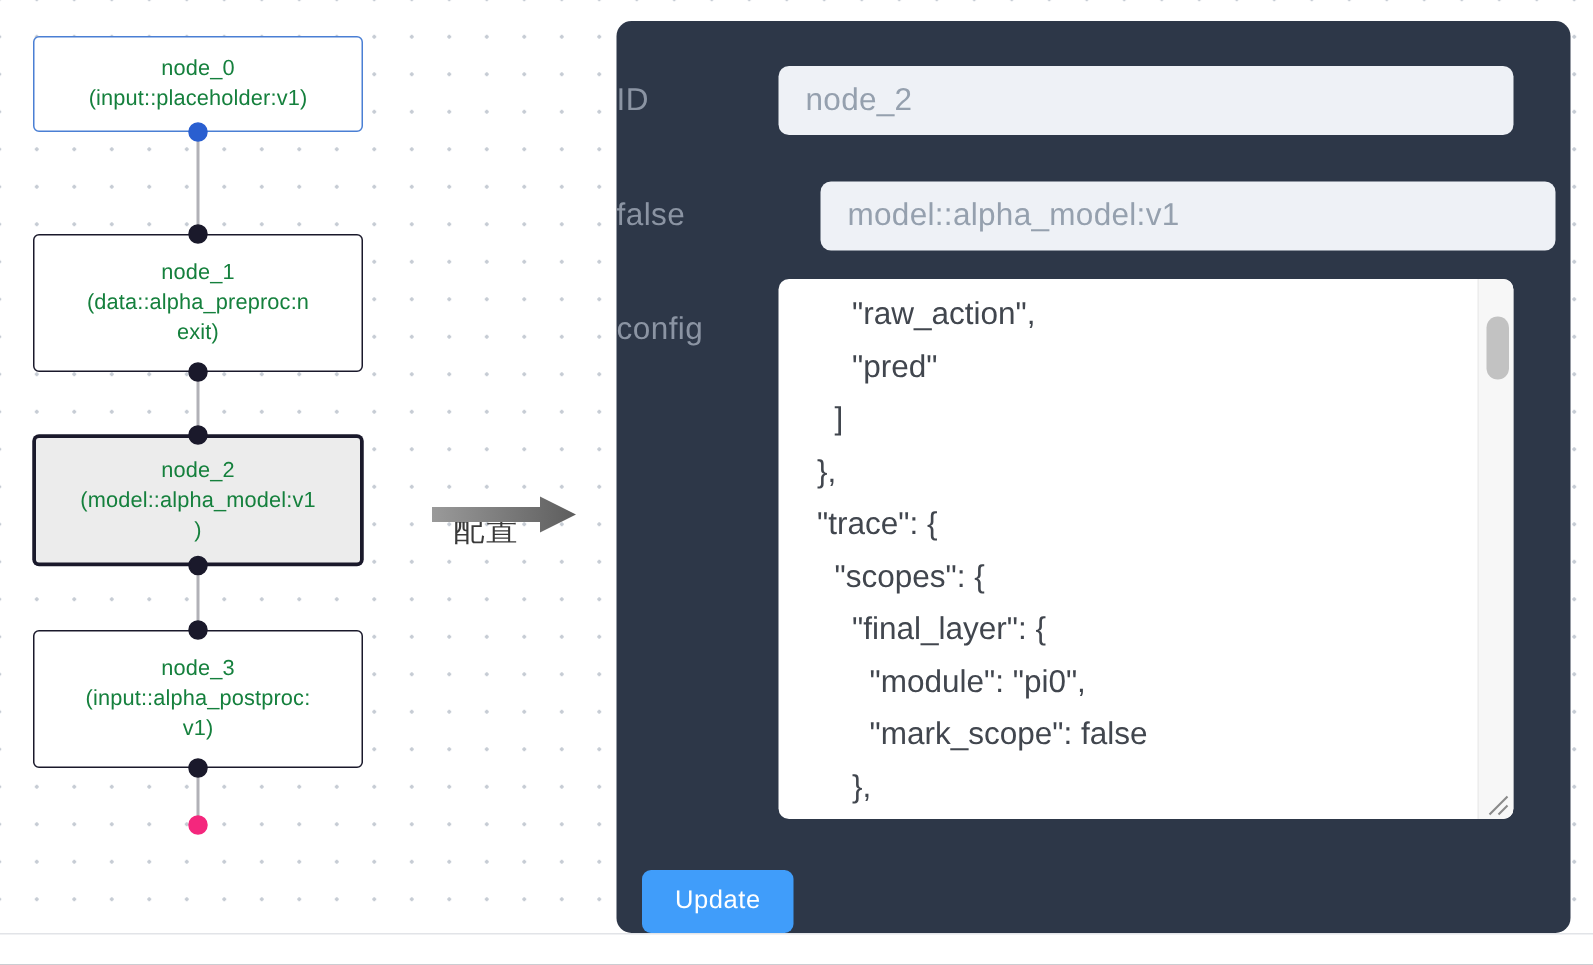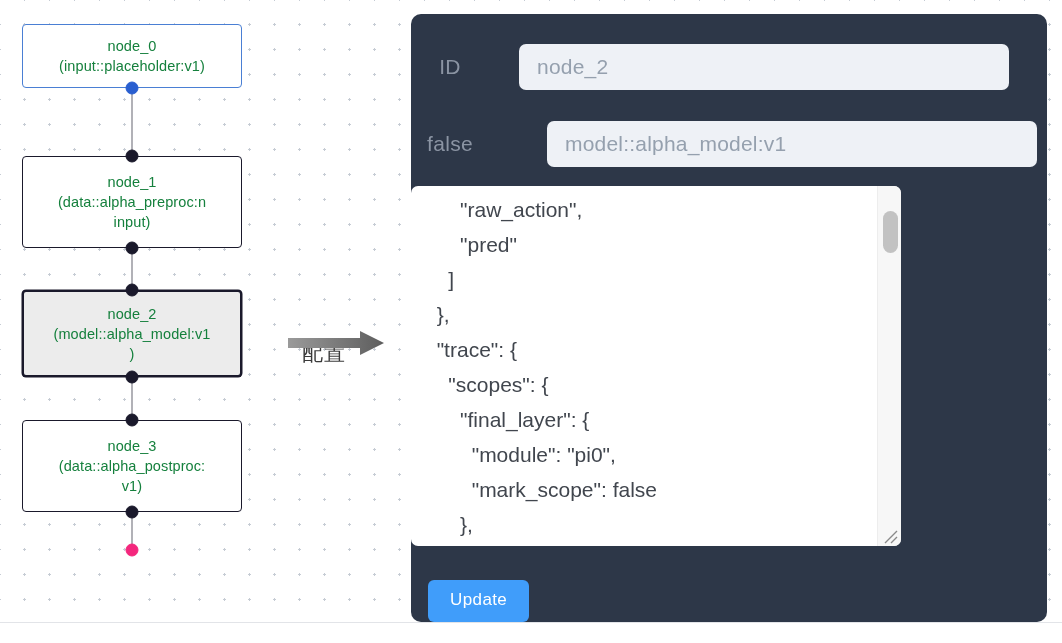--- a/index.html
+++ b/index.html
@@ -116,21 +116,21 @@
   }
 
   .field-row {
     position: absolute;
     left: 0;
     display: flex;
     align-items: center;
   }
   .field-label {
     width: 108px;
-    text-align: center;
+    text-align: left;
     padding-right: 30px;
     box-sizing: border-box;
     color: #8b94a3;
     font-size: 21px;
     letter-spacing: 0.3px;
   }
   .field-input {
     background: #eef1f6;
     border: none;
     border-radius: 7px;
@@ -235,36 +235,36 @@
 
   <div class="node input-node" style="left:22px; top:24px; width:220px; height:64px;">
     <span class="node-text">node_0
 (input::placeholder:v1)</span>
   </div>
   <div class="handle blue" style="left:132px; top:88px;"></div>
 
   <div class="node" style="left:22px; top:156px; width:220px; height:92px;">
     <span class="node-text">node_1
 (data::alpha_preproc:n
-input)</span>
+exit)</span>
   </div>
   <div class="handle" style="left:132px; top:156px;"></div>
   <div class="handle" style="left:132px; top:248px;"></div>
 
   <div class="node selected" style="left:22px; top:290px; width:220px; height:87px;">
     <span class="node-text">node_2
 (model::alpha_model:v1
 )</span>
   </div>
   <div class="handle" style="left:132px; top:290px;"></div>
   <div class="handle" style="left:132px; top:377px;"></div>
 
   <div class="node" style="left:22px; top:420px; width:220px; height:92px;">
     <span class="node-text">node_3
-(data::alpha_postproc:
+(input::alpha_postproc:
 v1)</span>
   </div>
   <div class="handle" style="left:132px; top:420px;"></div>
   <div class="handle" style="left:132px; top:512px;"></div>
 
   <div class="handle pink" style="left:132px; top:550px;"></div>
 
   <div id="annotation">
     <div class="anno-label">配置</div>
     <svg width="100" height="28" viewBox="0 0 100 28">
@@ -284,20 +284,21 @@
       <div class="field-label">ID</div>
       <input class="field-input" type="text" value="node_2" style="">
     </div>
 
     <div class="field-row" id="row-type">
       <div class="field-label">false</div>
       <input class="field-input" type="text" value="model::alpha_model:v1" style="">
     </div>
 
     <div class="field-row" id="row-config">
+      <div class="field-label">config</div>
       <div class="textarea-wrap">
         <textarea class="config-text" spellcheck="false" style="">      "raw_action",
       "pred"
     ]
   },
   "trace": {
     "scopes": {
       "final_layer": {
         "module": "pi0",
         "mark_scope": false

